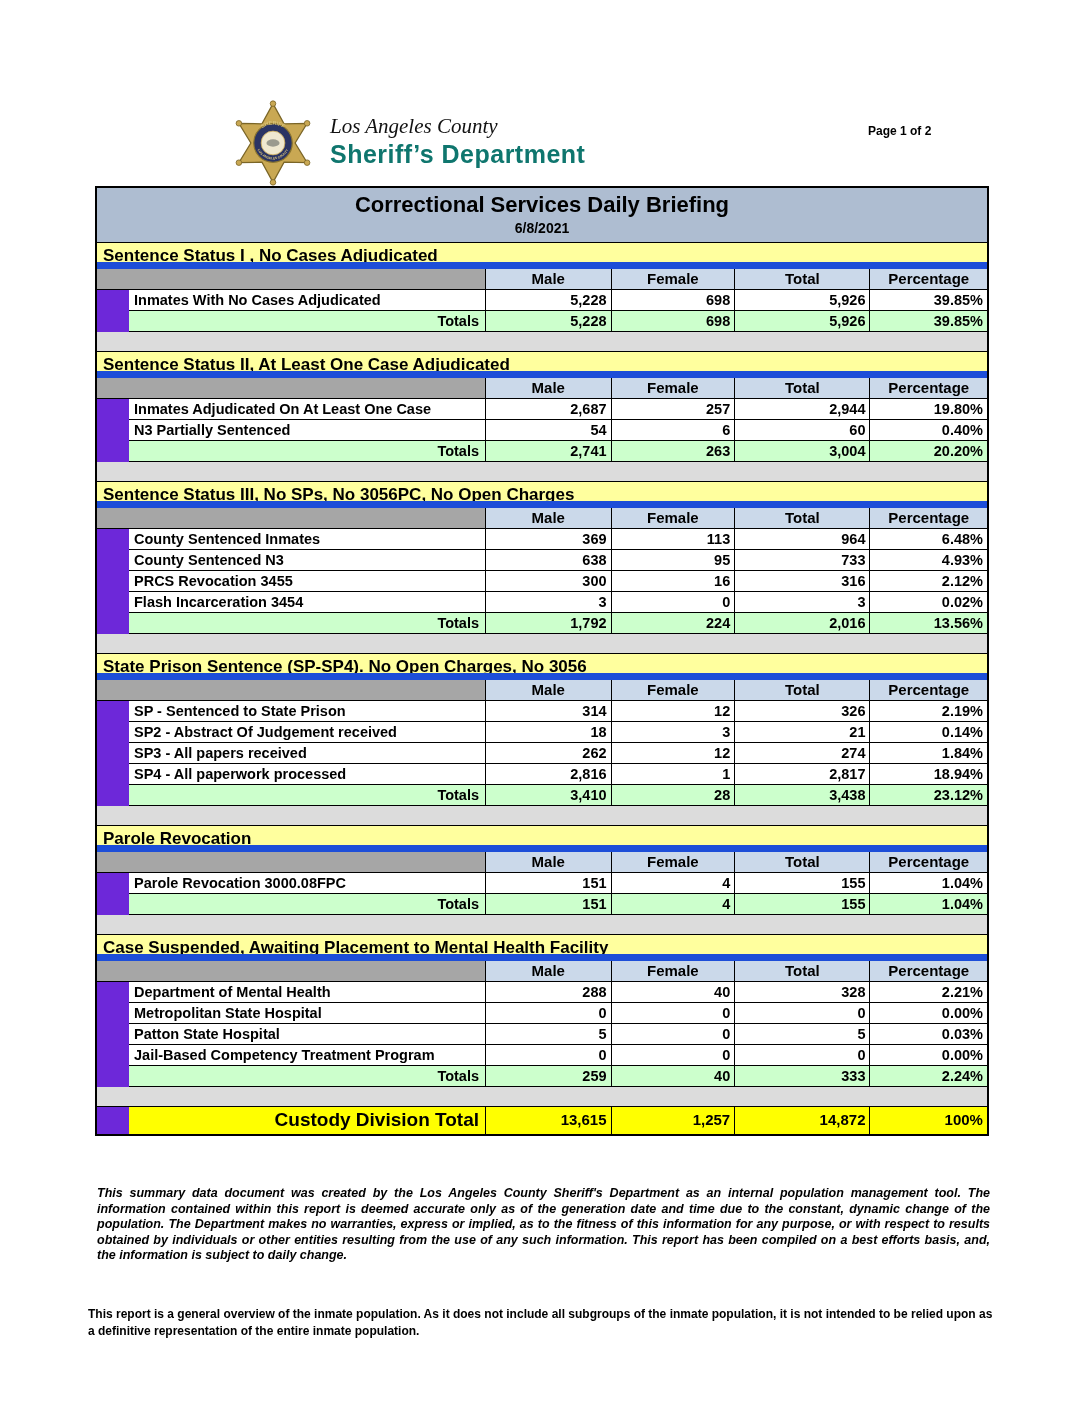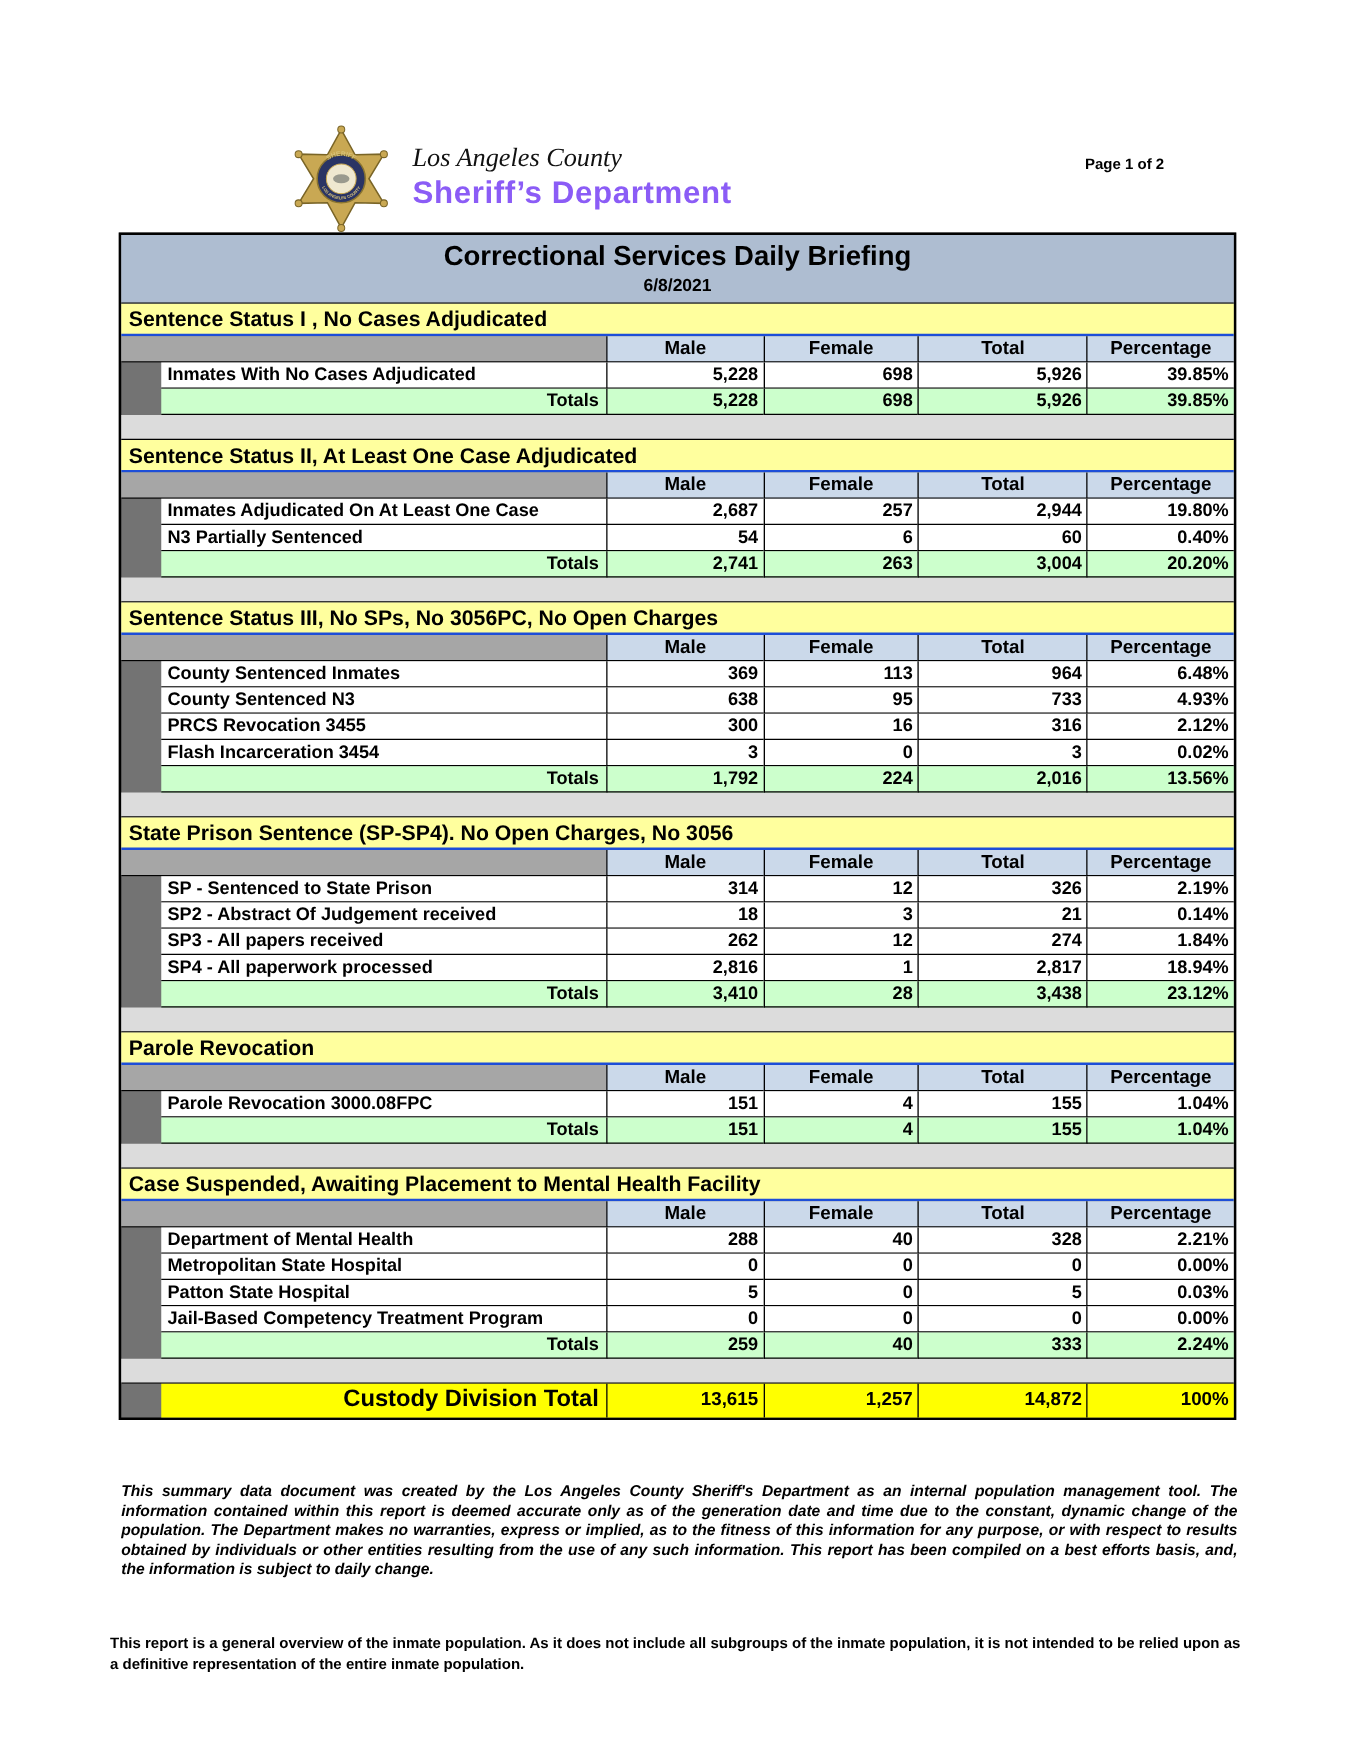--- a/index.html
+++ b/index.html
@@ -7,36 +7,36 @@
   body {
     width:1088px; height:1408px; position:relative;
     font-family:"Liberation Sans", sans-serif; color:#000;
   }
 
   
   .logo-row { position:absolute; left:232px; top:100px; display:flex; align-items:flex-start; }
   .badge { width:82px; height:86px; margin-right:16px; }
   .logo-text { padding-top:14px; }
   .logo-county { font-family:"Liberation Serif", serif; font-style:italic; font-size:21px; color:#111; }
-  .logo-dept { font-size:25px; font-weight:bold; letter-spacing:0.5px; color:#8b5cf6; margin-top:1px; }
+  .logo-dept { font-size:25px; font-weight:bold; letter-spacing:0.5px; color:#0f766e; margin-top:1px; }
   .page-num { position:absolute; left:868px; top:124px; font-size:12px; font-weight:bold; }
 
   
   .report {
     position:absolute; left:95px; top:186px; width:894px;
-    border:2px solid #000; background:#737373;
+    border:2px solid #000; background:#6d28d9;
   }
   .title-bar { background:#AEBDD1; border-bottom:1px solid #000; text-align:center; padding:4px 0 6px 0; }
   .title-bar h1 { font-size:22px; font-weight:bold; }
   .title-date { font-size:14px; font-weight:bold; margin-top:2px; }
 
   .sec-header {
     background:#FFFF9E; font-weight:bold; font-size:17px;
     padding-left:6px; height:26px; line-height:25px;
-    border-bottom:2px solid #1d4ed8; white-space:nowrap; overflow:hidden;
+    border-bottom:7px solid #1d4ed8; white-space:nowrap; overflow:hidden;
   }
   .row { display:grid; grid-template-columns:43.6% 14.1% 13.9% 15.2% 13.2%; }
   .cell {
     height:21px; line-height:20px; font-weight:bold; font-size:14.5px;
     border-bottom:1px solid #000; white-space:nowrap; overflow:hidden; background:#fff;
   }
   .cell:not(:first-child) { border-left:1px solid #000; }
   .corner { background:#A6A6A6; }
   .col-head { background:#CBD9EA; text-align:center; font-size:15px; }
   .label { text-align:left; padding-left:5px;margin-left:32px; }

